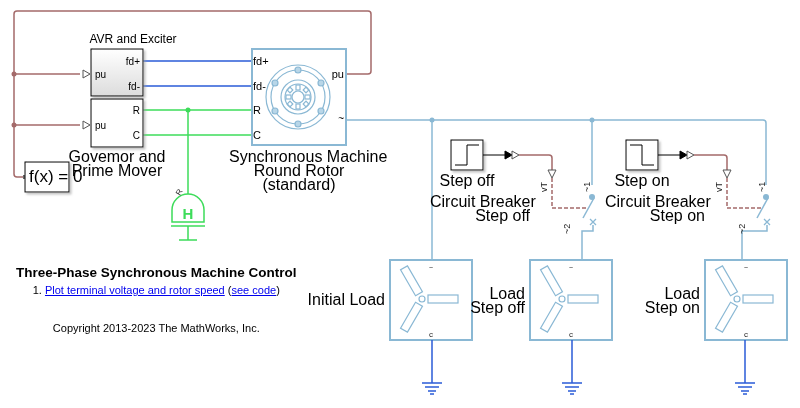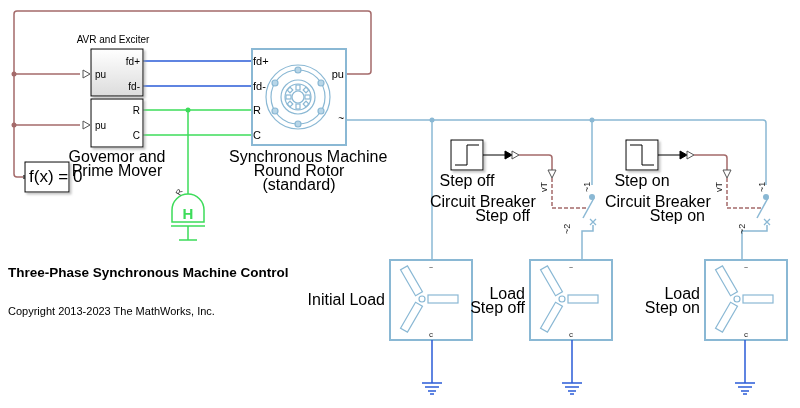--- a/index.html
+++ b/index.html
@@ -1,21 +1,21 @@
 <!DOCTYPE html>
 <html><head>
 <meta charset="utf-8">
 <style>
   html,body{margin:0;padding:0;background:#fff;}
   body{width:800px;height:408px;position:relative;overflow:hidden;font-family:"Liberation Sans",sans-serif;color:#000;}
   svg#canvas{position:absolute;left:0;top:0;}
   .lbl{position:absolute;font-size:16px;line-height:13px;white-space:nowrap;}
   .ctr{text-align:center;}
   .rgt{text-align:right;}
-  .info{position:absolute;left:8px;top:265px;font-size:11px;line-height:16px;}
+  .info{position:absolute;left:16px;top:265px;font-size:11px;line-height:16px;text-align:center;}
   .info h1{font-size:13.5px;font-weight:bold;margin:0 0 1px 0;line-height:16px;}
   .info a{color:#0000ee;text-decoration:underline;cursor:pointer;}
   .info .copy{margin-top:22px;}
   .port{font-size:10px;font-family:"Liberation Sans",sans-serif;}
 </style>
 </head>
 <body>
 
 <svg id="canvas" width="800" height="408" viewBox="0 0 800 408">
   <defs>
@@ -201,21 +201,21 @@
       </g>
       <g stroke="#2a5bd7" stroke-width="1.5">
         <line x1="735" y1="383" x2="755" y2="383"></line>
         <line x1="738" y1="387" x2="752" y2="387"></line>
         <line x1="741" y1="391" x2="749" y2="391"></line>
         <line x1="743" y1="394" x2="747" y2="394"></line>
       </g>
     </g>
 </svg>
 
-<div class="lbl ctr" style="left:58px;top:33px;width:110px;font-size:10px;">AVR and Exciter</div>
+<div class="lbl ctr" style="left:78px;top:33px;width:110px;font-size:12px;">AVR and Exciter</div>
 <div class="lbl port" style="left:95px;top:68px;">pu</div>
 <div class="lbl port rgt" style="left:110px;top:55px;width:30px;">fd+</div>
 <div class="lbl port rgt" style="left:110px;top:80px;width:30px;">fd-</div>
 
 <div class="lbl port" style="left:95px;top:119px;">pu</div>
 <div class="lbl port rgt" style="left:110px;top:104px;width:30px;">R</div>
 <div class="lbl port rgt" style="left:110px;top:129px;width:30px;">C</div>
 <div class="lbl ctr" style="left:62px;top:150px;width:110px;">Govemor and</div>
 <div class="lbl ctr" style="left:62px;top:164px;width:110px;">Prime Mover</div>
 
@@ -240,14 +240,18 @@
 <div class="lbl rgt" style="left:605px;top:209px;width:100px;">Step on</div>
 
 <div class="lbl rgt" style="left:300px;top:293px;width:85px;">Initial Load</div>
 <div class="lbl rgt" style="left:440px;top:287px;width:85px;">Load</div>
 <div class="lbl rgt" style="left:440px;top:301px;width:85px;">Step off</div>
 <div class="lbl rgt" style="left:615px;top:287px;width:85px;">Load</div>
 <div class="lbl rgt" style="left:615px;top:301px;width:85px;">Step on</div>
 
 <div class="info">
   <h1>Three-Phase Synchronous Machine Control</h1>
+  <div>
+    <span>1.</span>
+    <a>Plot terminal voltage and rotor speed</a><span> (</span><a>see code</a><span>)</span>
+  </div>
   <div class="copy">Copyright 2013-2023 The MathWorks, Inc.</div>
 </div>
 
 </body></html>

